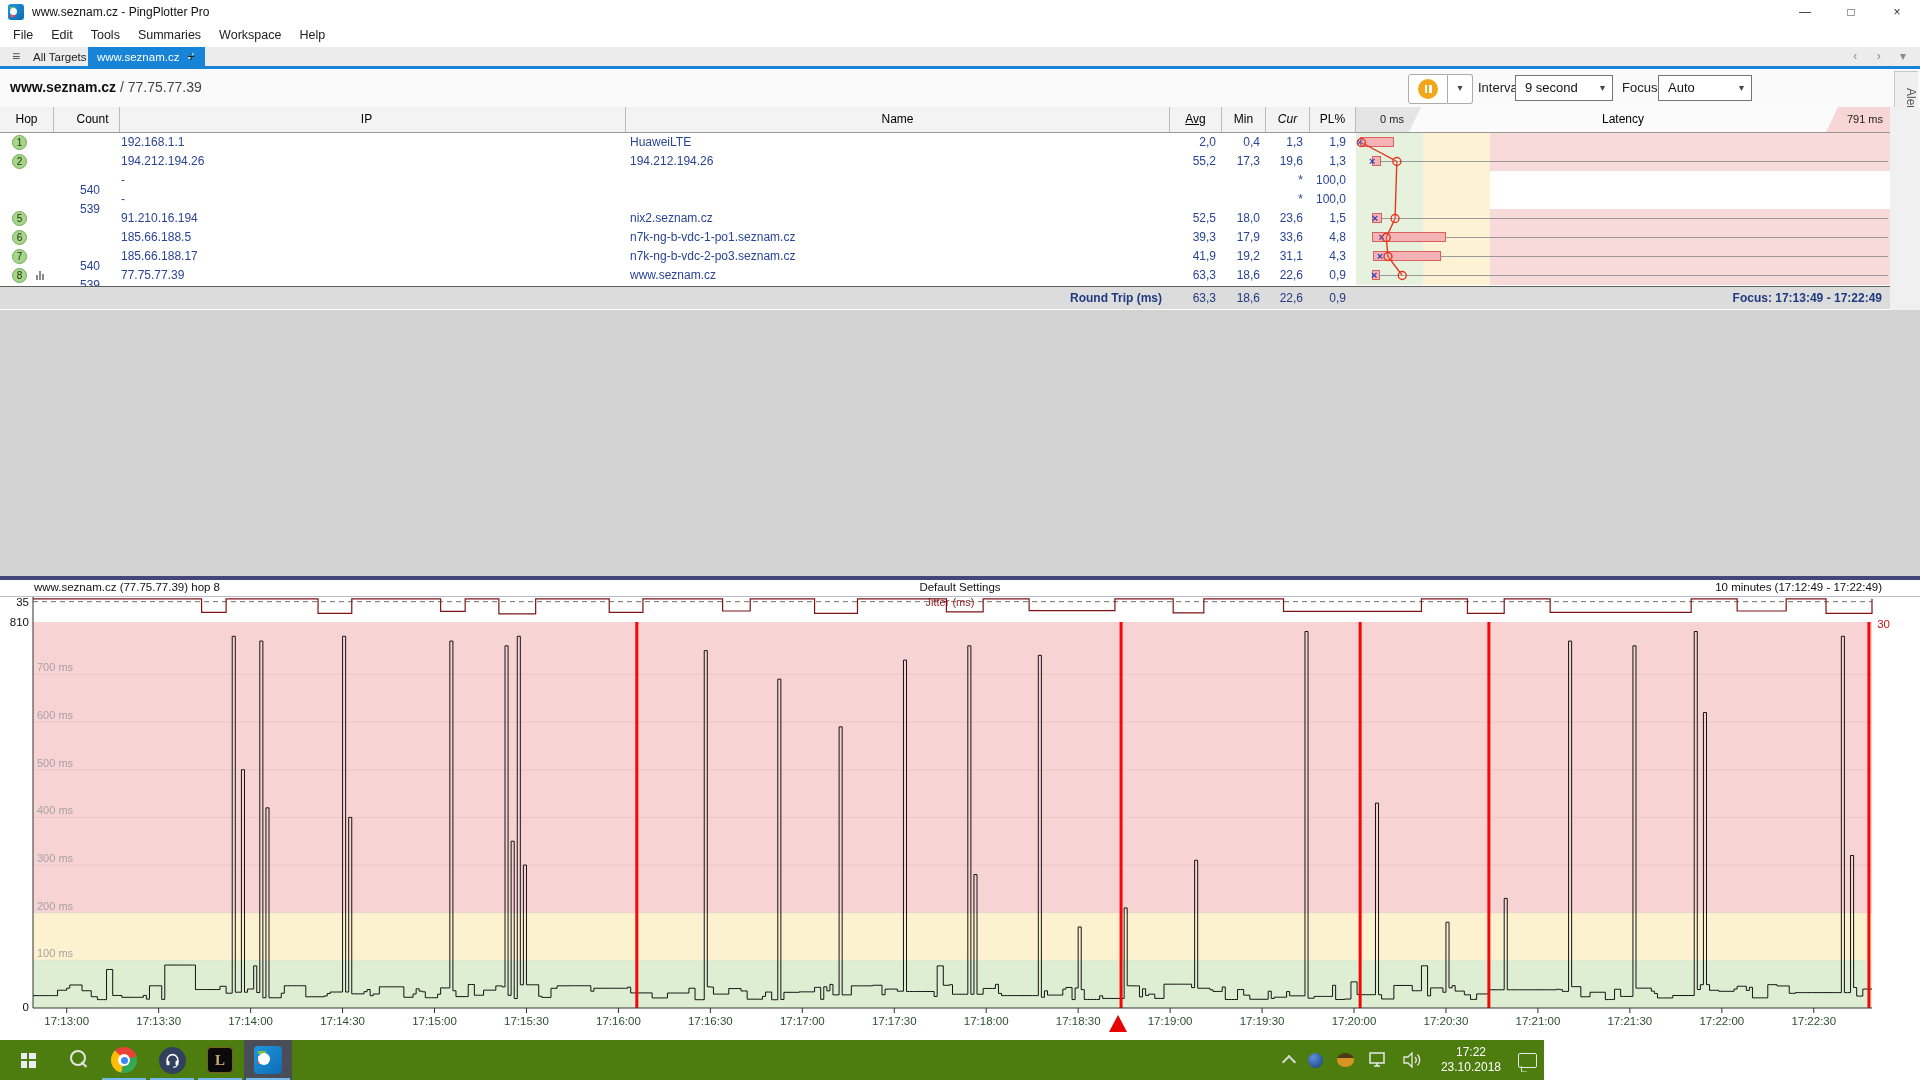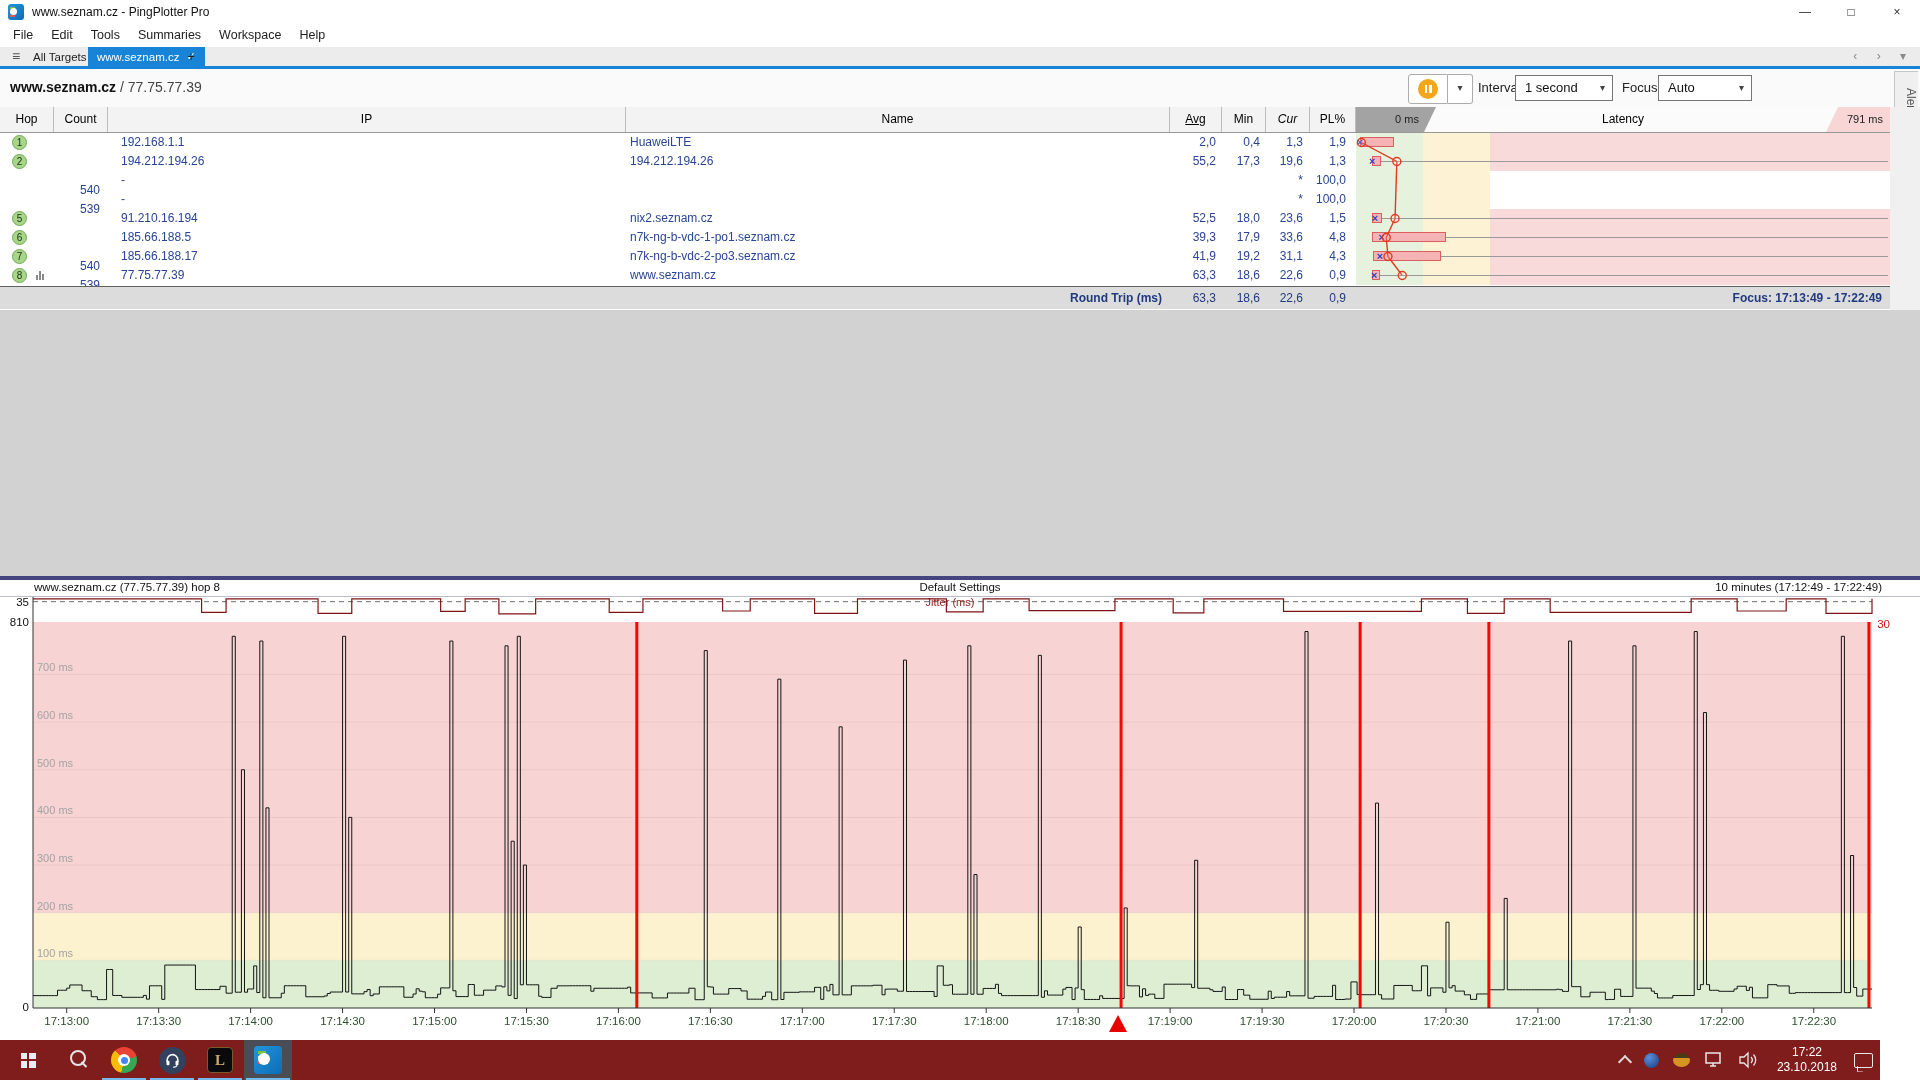--- a/index.html
+++ b/index.html
@@ -60,21 +60,21 @@
              writing-mode:vertical-rl;text-align:center;font-size:12px;color:#555;}
   .rightstrip{position:absolute;left:1890px;top:107px;width:30px;height:203px;background:#f0f0f0;}
 
   
   .theadrow{position:absolute;top:107px;left:0;width:1890px;height:26px;background:#f3f3f3;
             border-bottom:1px solid #979797;box-sizing:border-box;}
   .th{position:absolute;top:0;height:25px;line-height:25px;text-align:center;font-size:12px;color:#000;
       border-right:1px solid #bdbdbd;box-sizing:border-box;}
   .th-lat{border-right:none;background:#fbfbfb;}
   .latchip{position:absolute;top:0;height:25px;line-height:25px;font-size:11px;color:#222;}
-  .latchip.min{left:0;width:58px;background:#a3a3a3;clip-path:polygon(0 0,100% 0,calc(100% - 12px) 100%,0 100%);padding-left:22px;}
+  .latchip.min{left:0;width:58px;background:#e5e5e5;clip-path:polygon(0 0,100% 0,calc(100% - 12px) 100%,0 100%);padding-left:7px;}
   .latchip.max{right:0;width:64px;background:#f8d6d6;clip-path:polygon(12px 0,100% 0,100% 100%,0 100%);text-align:right;padding-right:7px;box-sizing:border-box;}
 
   .rows{position:absolute;top:133px;left:0;width:1890px;height:153px;background:#fff;}
   .trow{position:absolute;left:0;width:1890px;height:19px;}
   .c{position:absolute;top:0;height:19px;line-height:19px;font-size:12px;color:#2a4495;white-space:nowrap;}
   .c-hop{left:0;width:54px;}
   .hopbadge{position:absolute;left:12px;top:2px;width:15px;height:15px;border-radius:50%;background:#a5d68a;
             border:1px solid #74aa58;box-sizing:border-box;color:#203312;font-size:10px;text-align:center;line-height:13px;}
   .rowgraphicon{position:absolute;left:36px;top:5px;display:flex;align-items:flex-end;gap:1px;height:9px;}
   .rowgraphicon i{width:2px;background:#8a8a8a;display:block;}
@@ -104,21 +104,21 @@
   .graphpanel{position:absolute;top:576px;left:0;width:1920px;height:464px;background:#fff;}
   .purple{position:absolute;top:0;left:0;width:1920px;height:4px;background:#45457d;}
   .gheader{position:absolute;top:4px;left:0;width:1920px;height:17px;border-bottom:1px solid #bcbccb;
            font-size:11.5px;color:#111;box-sizing:border-box;}
   .gh-left{position:absolute;left:34px;top:1px;}
   .gh-center{position:absolute;left:50%;transform:translateX(-50%);top:1px;}
   .gh-right{position:absolute;right:38px;top:1px;}
   #bigsvg{position:absolute;top:21px;left:0;}
 
   
-  .taskbar{position:absolute;top:1040px;left:0;width:1880px;height:40px;background:#7f1d1d;}
+  .taskbar{position:absolute;top:1040px;left:0;width:1544px;height:40px;background:#4d7c0f;}
   .tslot{position:absolute;top:0;width:48px;height:40px;display:flex;align-items:center;justify-content:center;}
   .tslot.active{background:#4a4d55;}
   .underline{position:absolute;bottom:0;left:2px;right:2px;height:2px;background:#76b9ed;}
   .ic-start{width:15px;height:15px;position:relative;}
   .ic-start i{position:absolute;width:6.5px;height:6.5px;background:#e9edf1;}
   .ic-start i:nth-child(1){left:0;top:0;} .ic-start i:nth-child(2){right:0;top:0;}
   .ic-start i:nth-child(3){left:0;bottom:0;} .ic-start i:nth-child(4){right:0;bottom:0;}
   .ic-search{width:12px;height:12px;border:2px solid #e4e4e4;border-radius:50%;position:relative;margin:-4px -4px 0 0;}
   .ic-search::after{content:"";position:absolute;width:2px;height:7px;background:#e4e4e4;left:11px;top:9px;transform:rotate(-45deg);}
   .ic-chrome{width:26px;height:26px;border-radius:50%;position:relative;
@@ -191,39 +191,39 @@
   <div class="toolbar">
     <div class="target-title"><b>www.seznam.cz</b><span> / </span><span>77.75.77.39</span></div>
     <div class="pausegrp">
       <div class="pausebtn">
           <div class="pauseicon"></div>
         </div>
       <div class="pausedrop">▾</div>
     </div>
     <div class="ctl-label" style="left:1478px;">Interval</div>
     <div class="select" style="left:1515px;width:98px;">
-      <span>1 second</span>
+      <span>9 second</span>
       <span class="arr">▾</span>
     </div>
     <div class="ctl-label" style="left:1622px;">Focus</div>
     <div class="select" style="left:1658px;width:94px;">
       <span>Auto</span>
       <span class="arr">▾</span>
     </div>
     <div class="slab" style="left:1790px;">100ms</div>
     <div class="slab" style="left:1834px;">200ms</div>
     <div class="scalebar"></div>
   </div>
 
   <div class="alertstab">Alerts</div>
   <div class="rightstrip"></div>
 
   <div class="theadrow">
     <div class="th" style="left:0;width:54px;">Hop</div>
-    <div class="th" style="left:54px;width:54px;">Count</div>
+    <div class="th" style="left:66px;width:54px;">Count</div>
     <div class="th" style="left:108px;width:518px;">IP</div>
     <div class="th" style="left:626px;width:544px;">Name</div>
     <div class="th" style="left:1170px;width:52px;text-decoration:underline;">Avg</div>
     <div class="th" style="left:1222px;width:44px;">Min</div>
     <div class="th" style="left:1266px;width:44px;font-style:italic;">Cur</div>
     <div class="th" style="left:1310px;width:46px;">PL%</div>
     <div class="th th-lat" style="left:1356px;width:534px;">
       <span class="latchip min">0 ms</span>
       <span>Latency</span>
       <span class="latchip max">791 ms</span>

